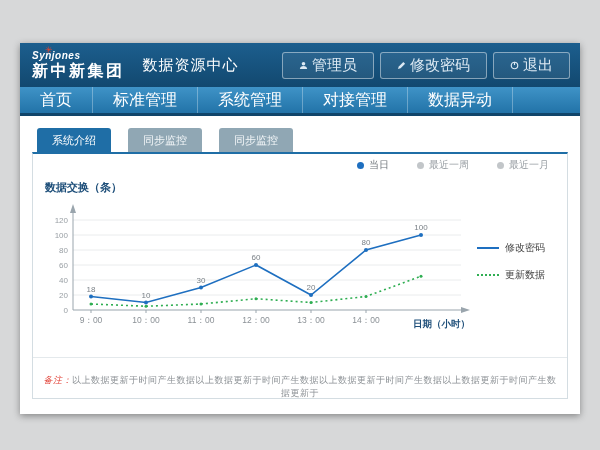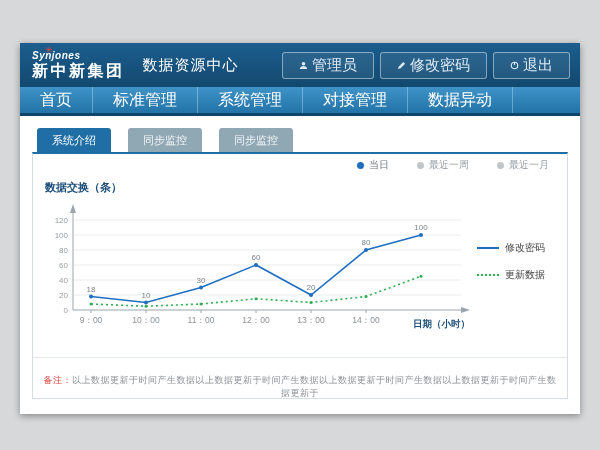--- a/index.html
+++ b/index.html
@@ -59,21 +59,21 @@
   .range-item.active .dot { background:#1e6fc0; }
   .chart-ylabel { font-size:11px; color:#1d4e79; font-weight:bold; margin:18px 0 2px 2px; }
   .chart-row { display:flex; align-items:stretch; }
   #chart { width:430px; height:150px; flex:0 0 auto; }
   svg text { font-family:"Liberation Sans","DejaVu Sans",sans-serif; }
   .series-legend { flex:1; display:flex; flex-direction:column; justify-content:center; gap:13px; padding-left:4px; margin-top:-22px; }
   .legend-entry { display:flex; align-items:center; gap:6px; font-size:10px; color:#444; cursor:pointer; }
   .legend-sample { width:22px; height:0; border-top:2px solid #999; }
   .panel-divider { border-top:1px solid #e4e9ec; margin:10px -10px 0; }
   .remark { text-align:center; font-size:9px; color:#8d9296; margin-top:16px; letter-spacing:.5px; }
-  .remark-label { color:#e03a2f; }
+  .remark-label { color:#e03a2f;font-style:italic; }
 </style>
 </head>
 <body>
 
 <div class="window">
 
   <div class="header">
     <div class="logo">
       <span class="logo-star">✳</span>
       <span class="logo-main">Synjones</span>

